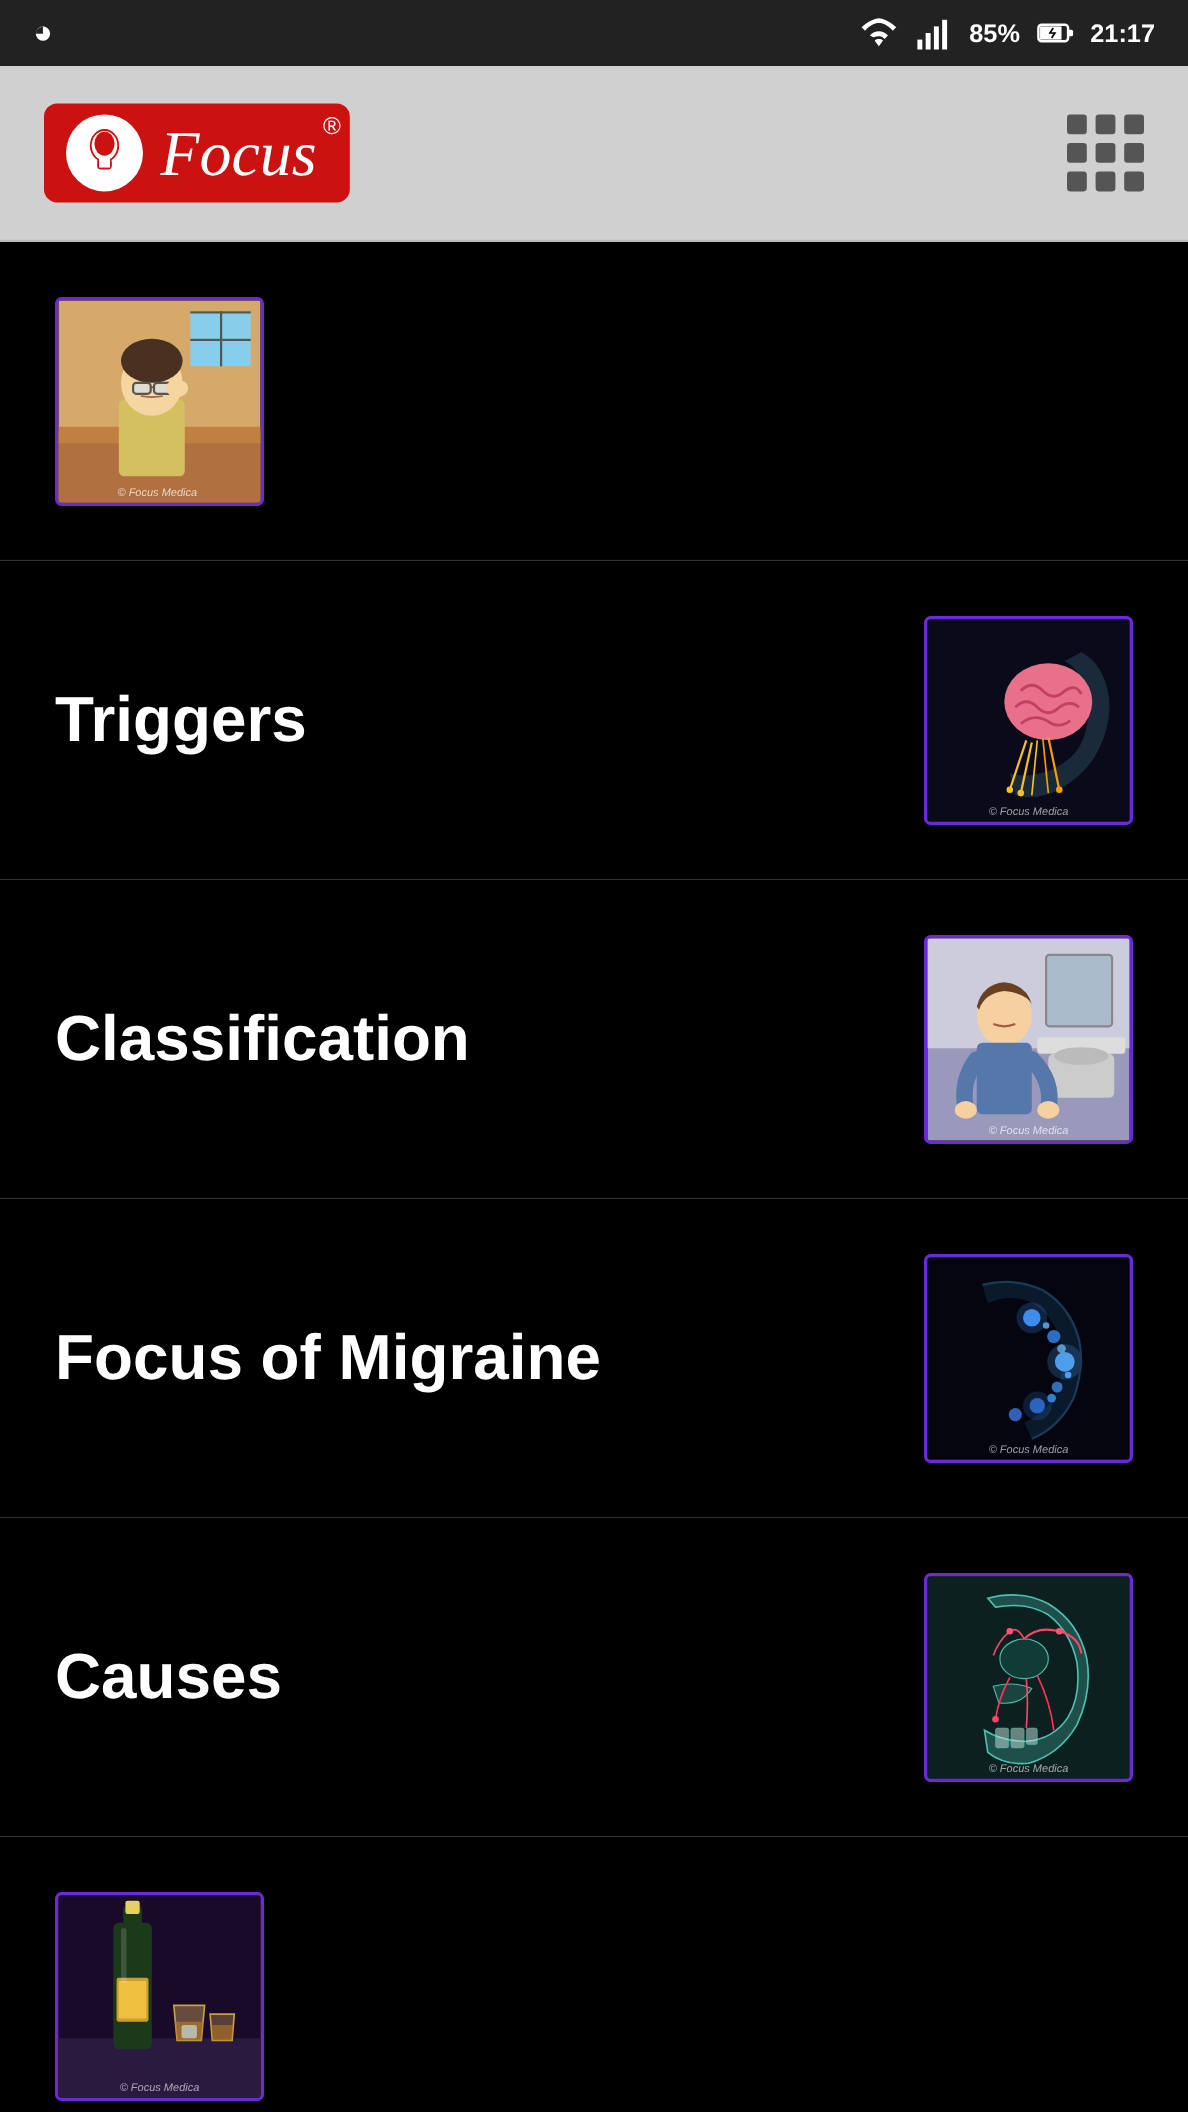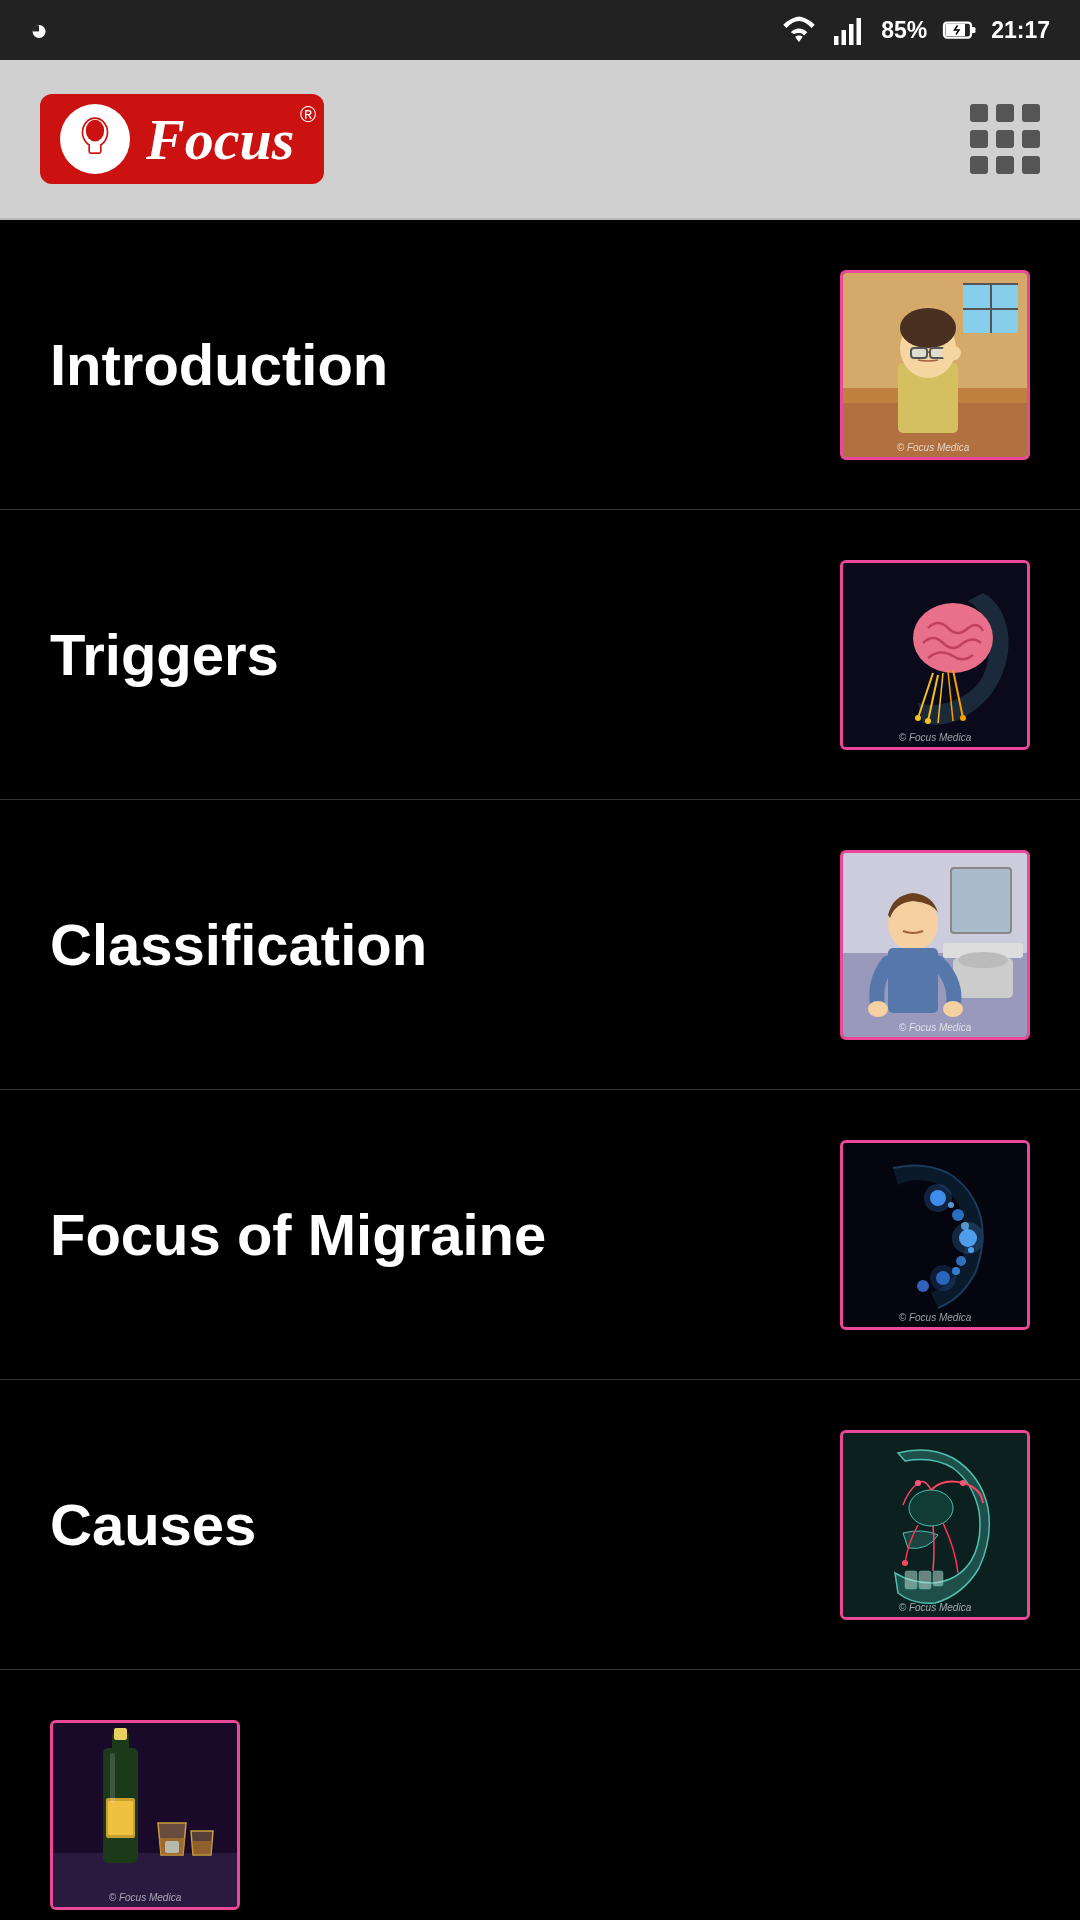--- a/index.html
+++ b/index.html
@@ -79,21 +79,21 @@
       overflow: hidden;
     }
 
     .logo-icon svg {
       width: 50px;
       height: 50px;
     }
 
     .logo-text {
       font-size: 58px;
-      font-weight: bold;
+      font-weight: normal;
       color: #fff;
       font-style: italic;
       font-family: 'Georgia', serif;
     }
 
     .logo-registered {
       font-size: 22px;
       color: #fff;
       position: absolute;
       top: 8px;
@@ -135,21 +135,21 @@
     .menu-label {
       font-size: 58px;
       font-weight: bold;
       color: #fff;
       flex: 1;
     }
 
     .menu-thumbnail {
       width: 190px;
       height: 190px;
-      border: 3px solid #ec4899;
+      border: 3px solid #6d28d9;
       border-radius: 6px;
       overflow: hidden;
       flex-shrink: 0;
       display: flex;
       align-items: center;
       justify-content: center;
       background: #222;
     }
   </style>
 </head>
@@ -212,21 +212,20 @@
     <div class="grid-dot"></div>
     <div class="grid-dot"></div>
     <div class="grid-dot"></div>
     <div class="grid-dot"></div>
   </div>
 </div>
 
 <div class="menu-list">
 
   <div class="menu-item">
-    <span class="menu-label">Introduction</span>
     <div class="menu-thumbnail">
       <svg width="184" height="184" viewBox="0 0 184 184" xmlns="http://www.w3.org/2000/svg">
 
         <rect width="184" height="184" fill="#d4a96a"></rect>
 
         <rect x="120" y="10" width="55" height="50" fill="#87ceeb" rx="2"></rect>
         <rect x="120" y="10" width="55" height="2" fill="#555"></rect>
         <rect x="147" y="10" width="2" height="50" fill="#555"></rect>
         <rect x="120" y="35" width="55" height="2" fill="#555"></rect>
 

